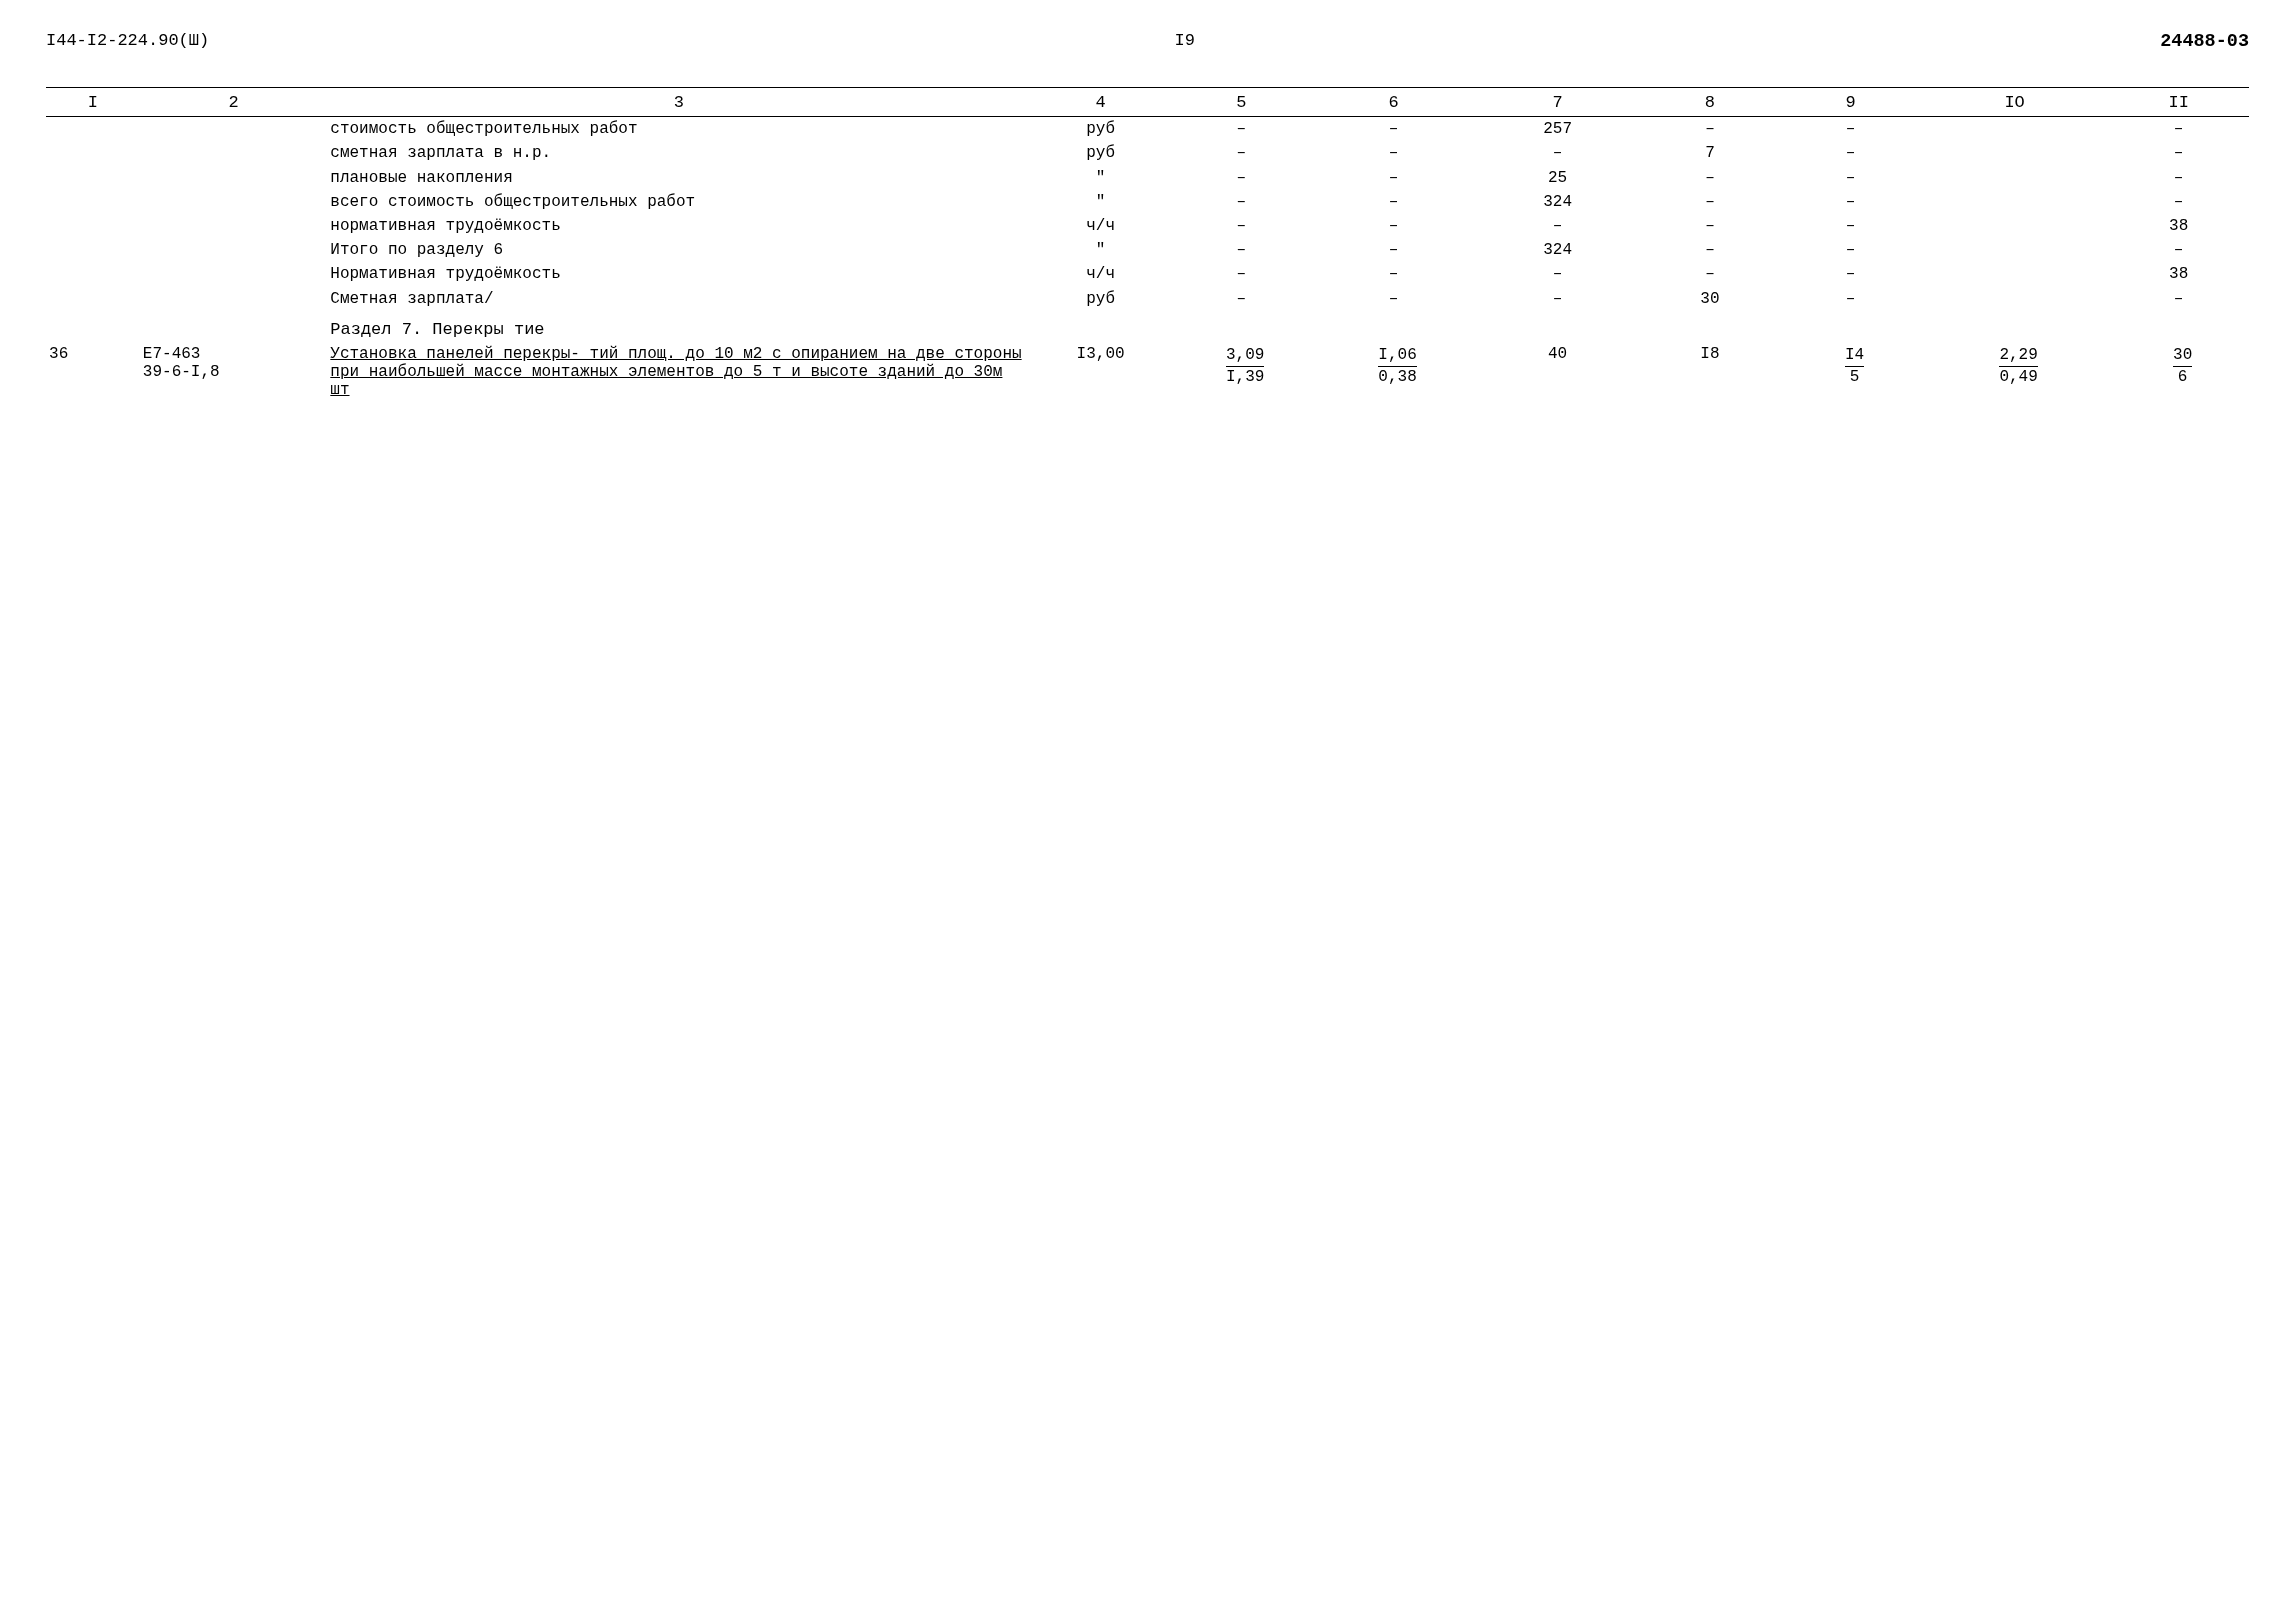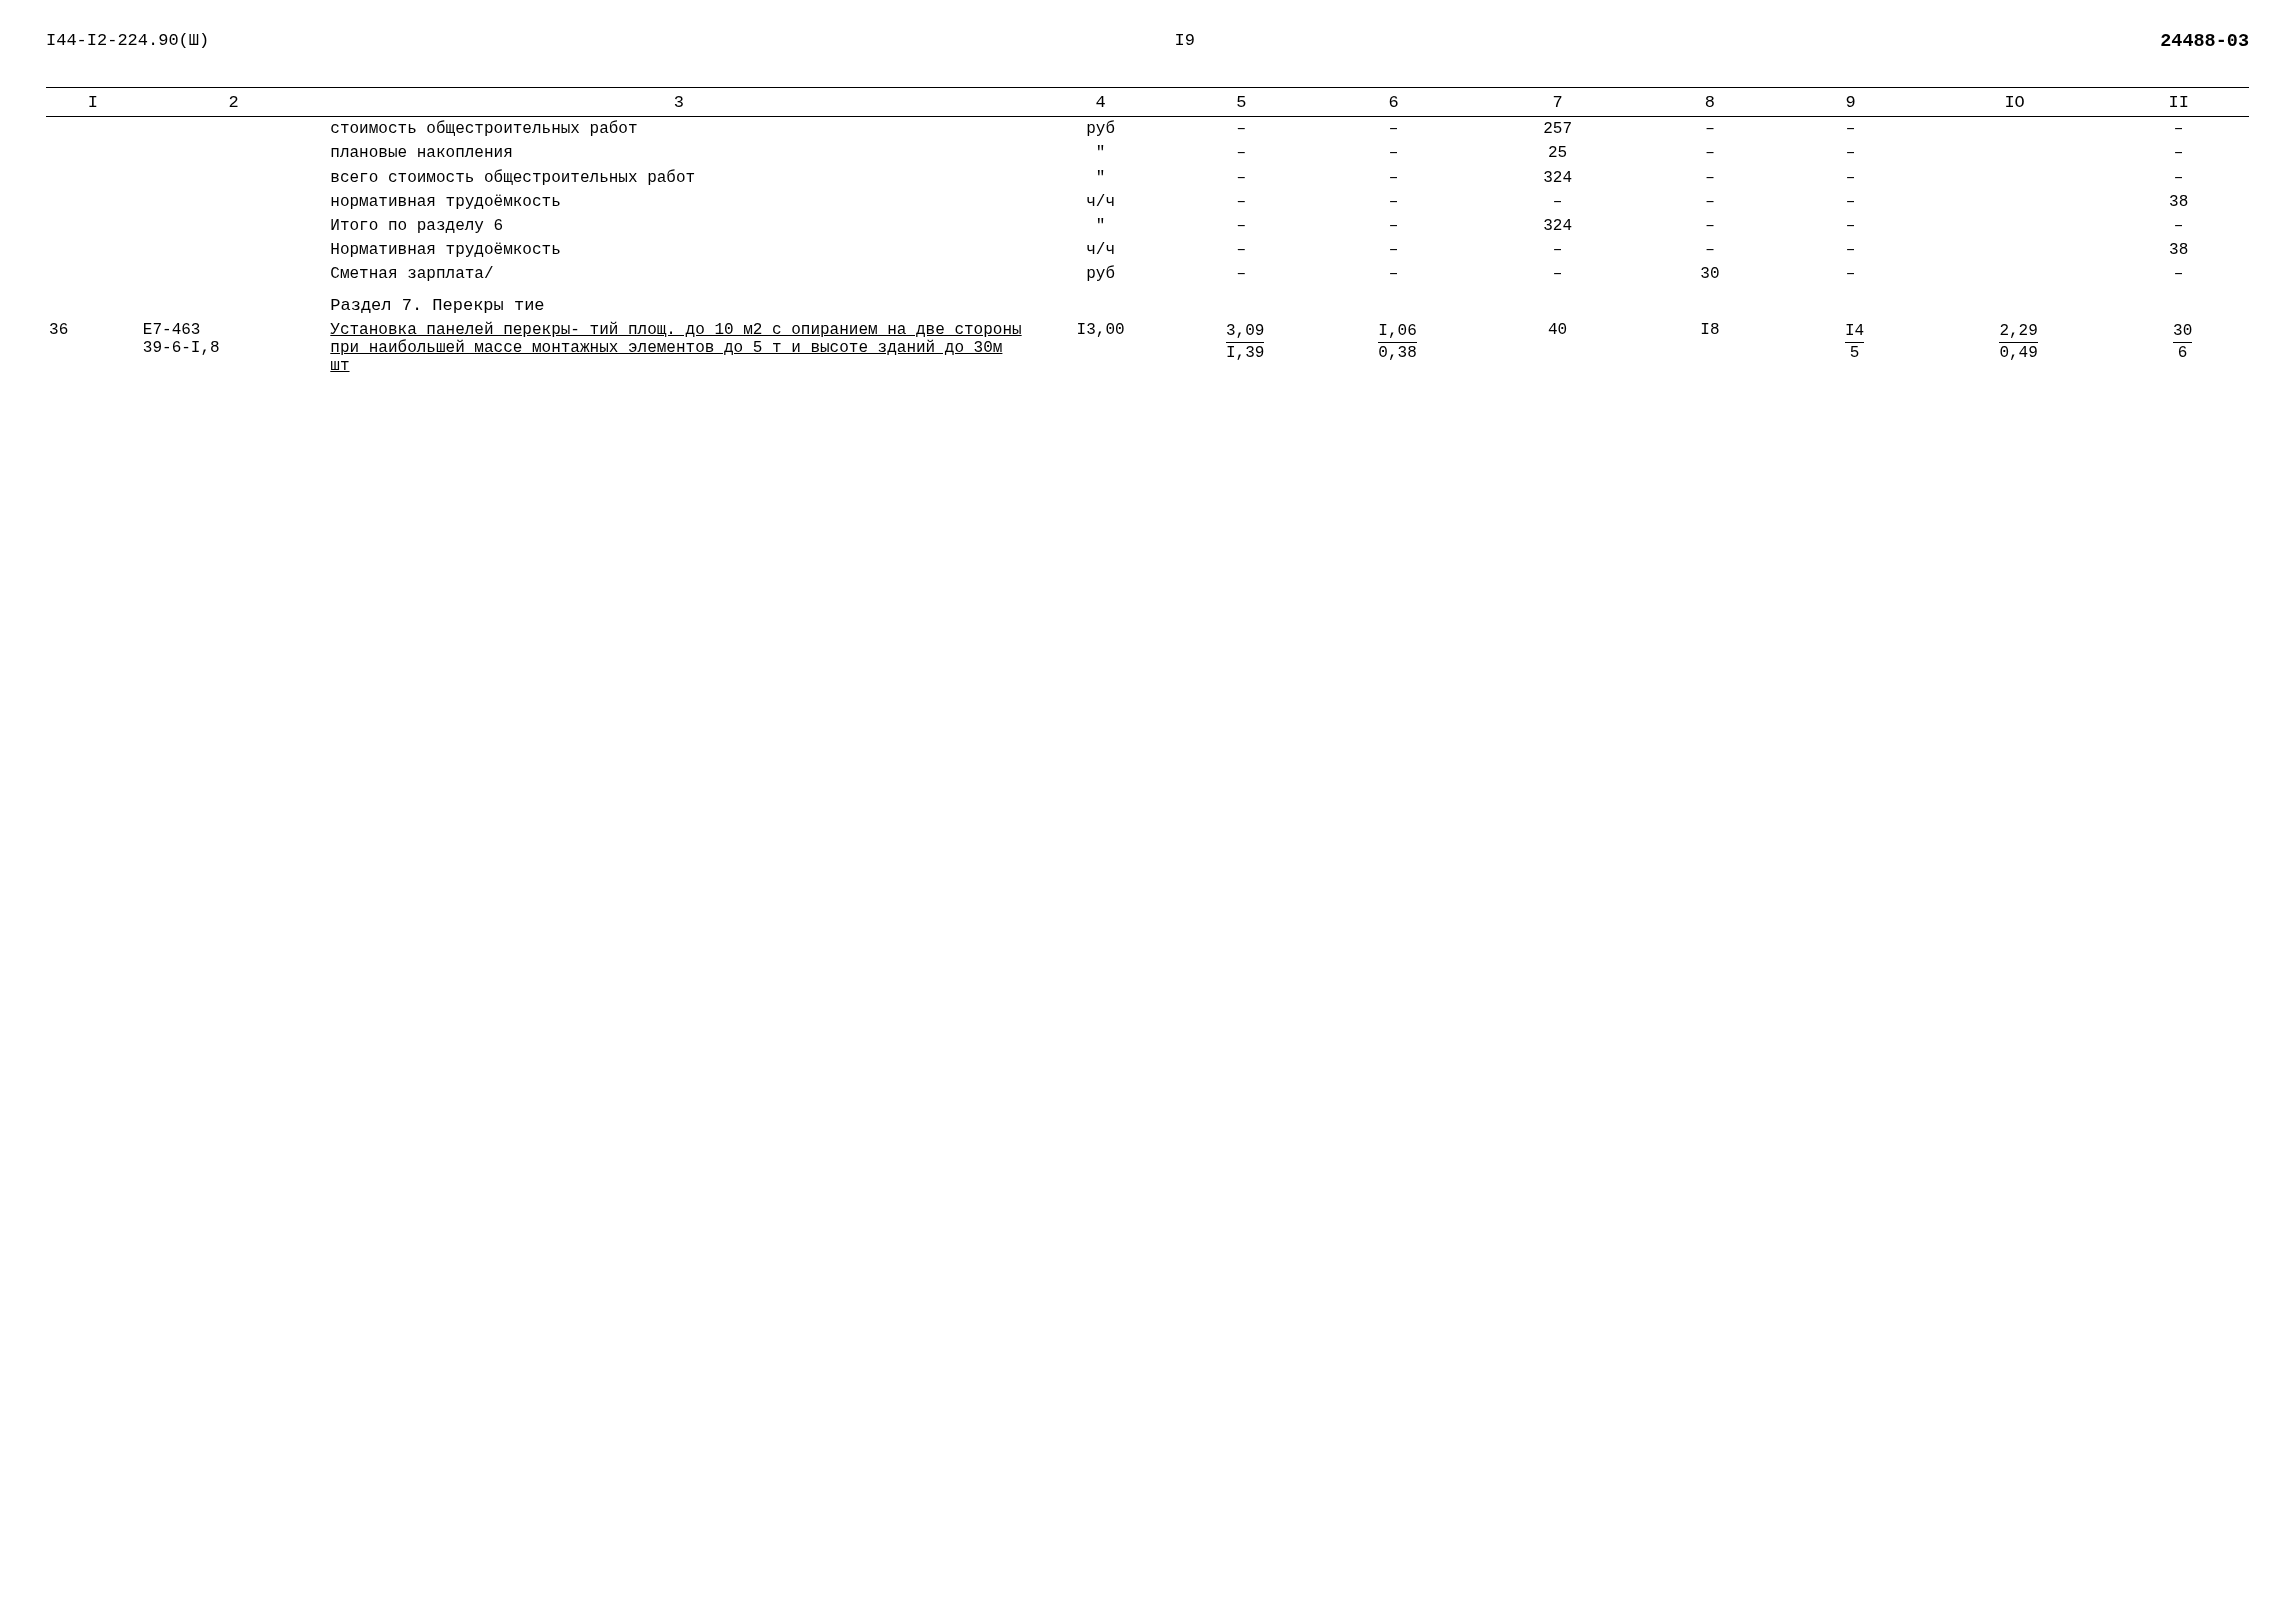--- a/index.html
+++ b/index.html
@@ -135,20 +135,33 @@
       <td class="center">–</td>
       <td class="center">257</td>
       <td class="center">–</td>
       <td class="center">–</td>
       <td class="center"></td>
       <td class="center">–</td>
     </tr>
       <tr class="data-row">
       <td></td>
       <td></td>
+      <td>сметная зарплата в н.р.</td>
+      <td class="center">руб</td>
+      <td class="center">–</td>
+      <td class="center">–</td>
+      <td class="center">–</td>
+      <td class="center">7</td>
+      <td class="center">–</td>
+      <td class="center"></td>
+      <td class="center">–</td>
+    </tr>
+      <tr class="data-row">
+      <td></td>
+      <td></td>
       <td>плановые накопления</td>
       <td class="center">"</td>
       <td class="center">–</td>
       <td class="center">–</td>
       <td class="center">25</td>
       <td class="center">–</td>
       <td class="center">–</td>
       <td class="center"></td>
       <td class="center">–</td>
     </tr>

